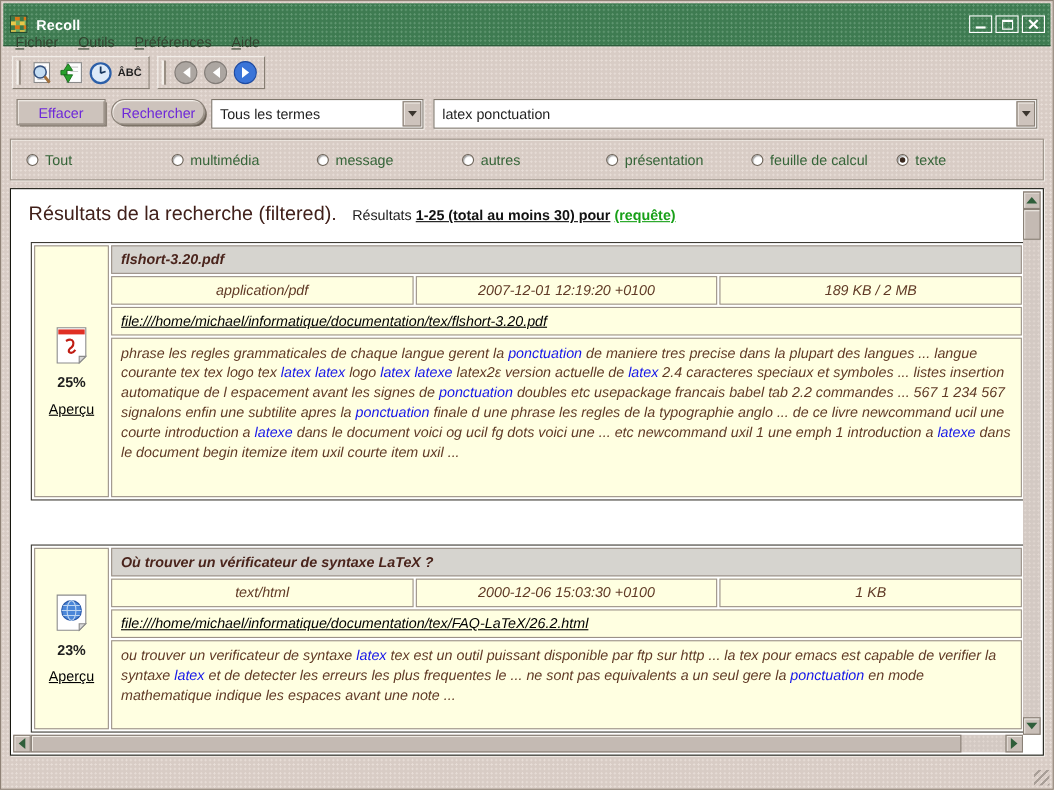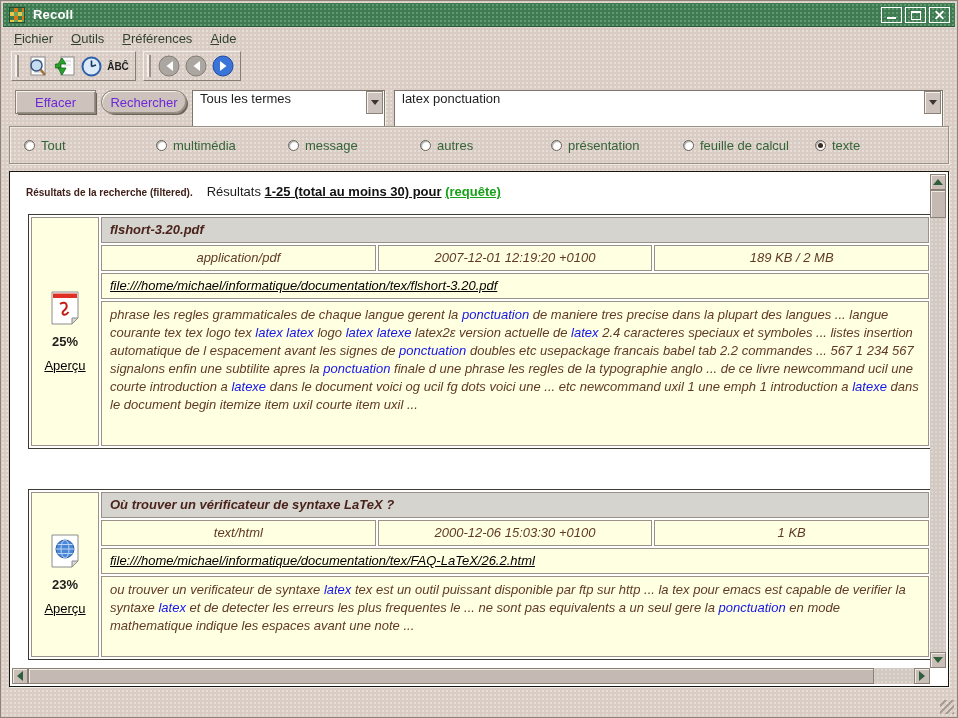--- a/index.html
+++ b/index.html
@@ -9,21 +9,21 @@
   .window {
     position:absolute; inset:0;
     background-color:#D8CCC5;
     background-image:radial-gradient(#E7DDD7 1px, rgba(0,0,0,0) 1px);
     background-size:4px 4px;
     border:1px solid #8F8276;
   }
 
   
   .titlebar {
-    position:absolute; top:2px; left:2px; right:2px; height:24px;
+    position:absolute; top:2px; left:2px; right:2px; height:39px;
     background-color:#3E7B51;
     background-image:radial-gradient(rgba(190,225,200,.28) 1px, transparent 1px);
     background-size:4px 4px;
     display:flex; align-items:center;
     border-bottom:1px solid #2C5A3A;
   }
   .app-icon { width:16px; height:16px; margin:0 8px 0 6px;
     background:repeating-conic-gradient(#D87818 0% 25%, #6FA85C 25% 50%, #E8C84A 50% 75%, #3C7A48 75% 100%);
     background-size:8px 8px; border:1px solid #244C30; }
   .win-title { color:#FFFFFF; font-weight:bold; font-size:13px; letter-spacing:.2px; }
@@ -45,22 +45,22 @@
   .tb-group { position:absolute; top:50px; height:30px; display:flex; align-items:center; gap:3px; padding:2px 5px 2px 3px;
     border:1px solid; border-color:#F4F0EB #877E73 #877E73 #F4F0EB; }
   .tb-handle { width:4px; height:22px; border-left:2px solid #F4F0EB; border-right:2px solid #998F84; margin-right:3px; }
   .tb-btn { width:24px; height:24px; display:flex; align-items:center; justify-content:center; }
   .abc { font-size:10px; font-weight:bold; color:#1F1F1F; letter-spacing:0; }
 
   
   .push-btn { position:absolute; top:89px; height:24px; background:#CDC3BC; color:#6d28d9;
     display:flex; align-items:center; justify-content:center;
     border:1px solid #8A8177; box-shadow:inset 1px 1px 0 #F5F1EC, inset -1px -1px 0 #9A9186, 2px 2px 0 -1px #6E6459; }
-  .combo { position:absolute; top:89px; height:37px; background:#FFFFFF; border:1px solid #7E766B;
-    box-shadow:1px 1px 0 #F2EEE9; display:flex; }
+  .combo { position:absolute; top:89px; height:27px; background:#FFFFFF; border:1px solid #7E766B;
+    box-shadow:1px 1px 0 #F2EEE9; display:flex; align-items:center; }
   .combo-text { flex:1; padding-left:7px; color:#1E1E1E; white-space:nowrap; overflow:hidden; }
   .combo-arrow { width:17px; height:23px; margin-right:1px; background:#CDC3BC;
     border:1px solid #8A8177; box-shadow:inset 1px 1px 0 #F5F1EC;
     display:flex; align-items:center; justify-content:center; }
   .combo-arrow::after { content:""; border:4px solid transparent; border-top:5px solid #3A352E; margin-top:4px; }
 
   
   .filters { position:absolute; top:125px; left:8px; width:940px; height:38px;
     border:1px solid #9A9186; box-shadow:inset 1px 1px 0 #EFEAE4, 1px 1px 0 #EFEAE4; }
   .radio-item { position:absolute; top:0; height:36px; display:flex; align-items:center; gap:6px; }
@@ -68,21 +68,21 @@
     border:1px solid #6B6257; box-shadow:inset 1px 1px 1px rgba(0,0,0,.35); position:relative; }
   .radio.on::after { content:""; position:absolute; left:2px; top:2px; width:5px; height:5px; border-radius:50%; background:#3A2A20; }
   .radio-label { color:#356438; }
 
   
   .results-frame { position:absolute; top:170px; left:8px; width:940px; height:516px;
     background:#FFFFFF; border:1px solid #17170F; box-shadow:1px 1px 0 #F2EEE9; }
   .results-content { position:absolute; left:2px; top:2px; right:18px; bottom:18px; overflow:hidden; padding:6px 0 0 8px; background:#fff; }
 
   .res-heading { margin:4px 0 15px 6px; color:#1C1C1C; white-space:nowrap; }
-  .res-heading .h1 { font-size:10px; font-weight:bold; color:#41201A; margin-right:14px; }
+  .res-heading .h1 { font-size:18px; font-weight:normal; color:#41201A; margin-right:14px; }
   .res-heading b { color:#111;text-decoration:underline; }
   .qlink { color:#18A018; font-weight:bold; text-decoration:underline; }
 
   .block { width:904px; margin-left:8px; border:1px solid #3C3A33; background:#FFFFFF;
     display:grid; grid-template-columns:68px 1fr; gap:2px; padding:2px; }
   .block-0 { height:235px; margin-bottom:40px; }
   .block-1 { height:171px; }
   .side { background:#FFFFE1; border:1px solid #9B9188; display:flex; flex-direction:column;
     align-items:center; justify-content:center; gap:9px; }
   .pct { font-weight:bold; color:#1E1E1E; }

